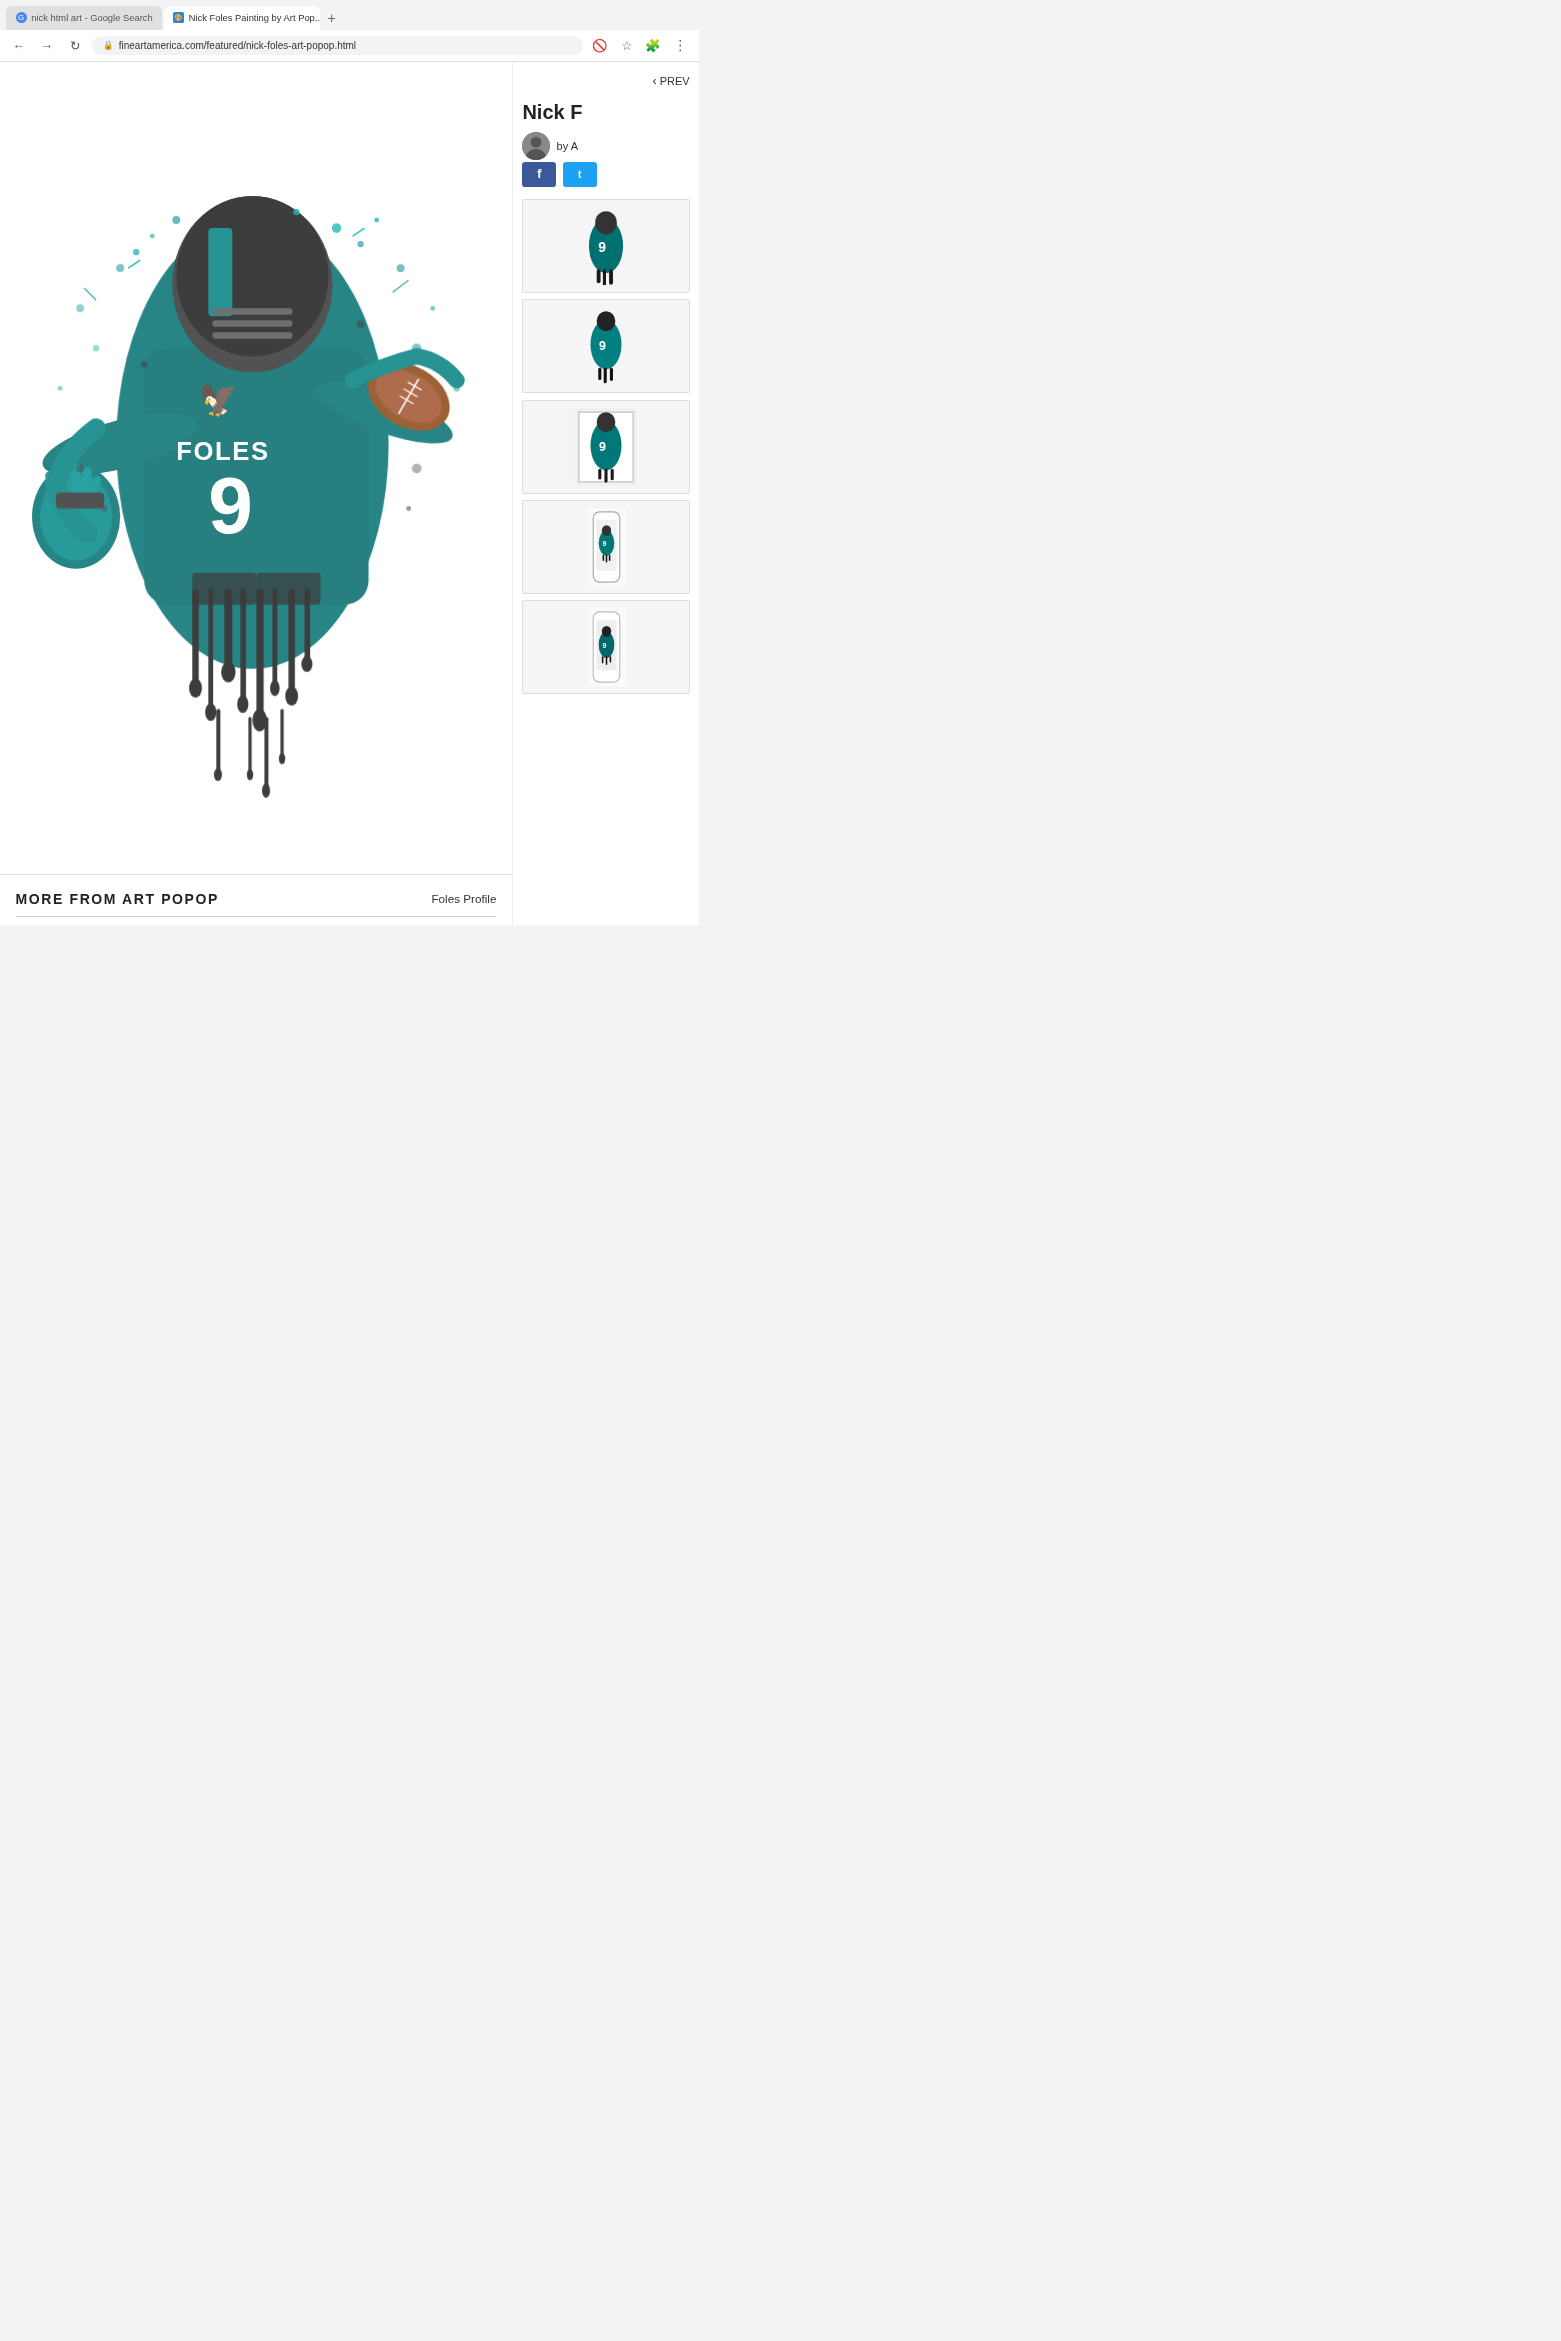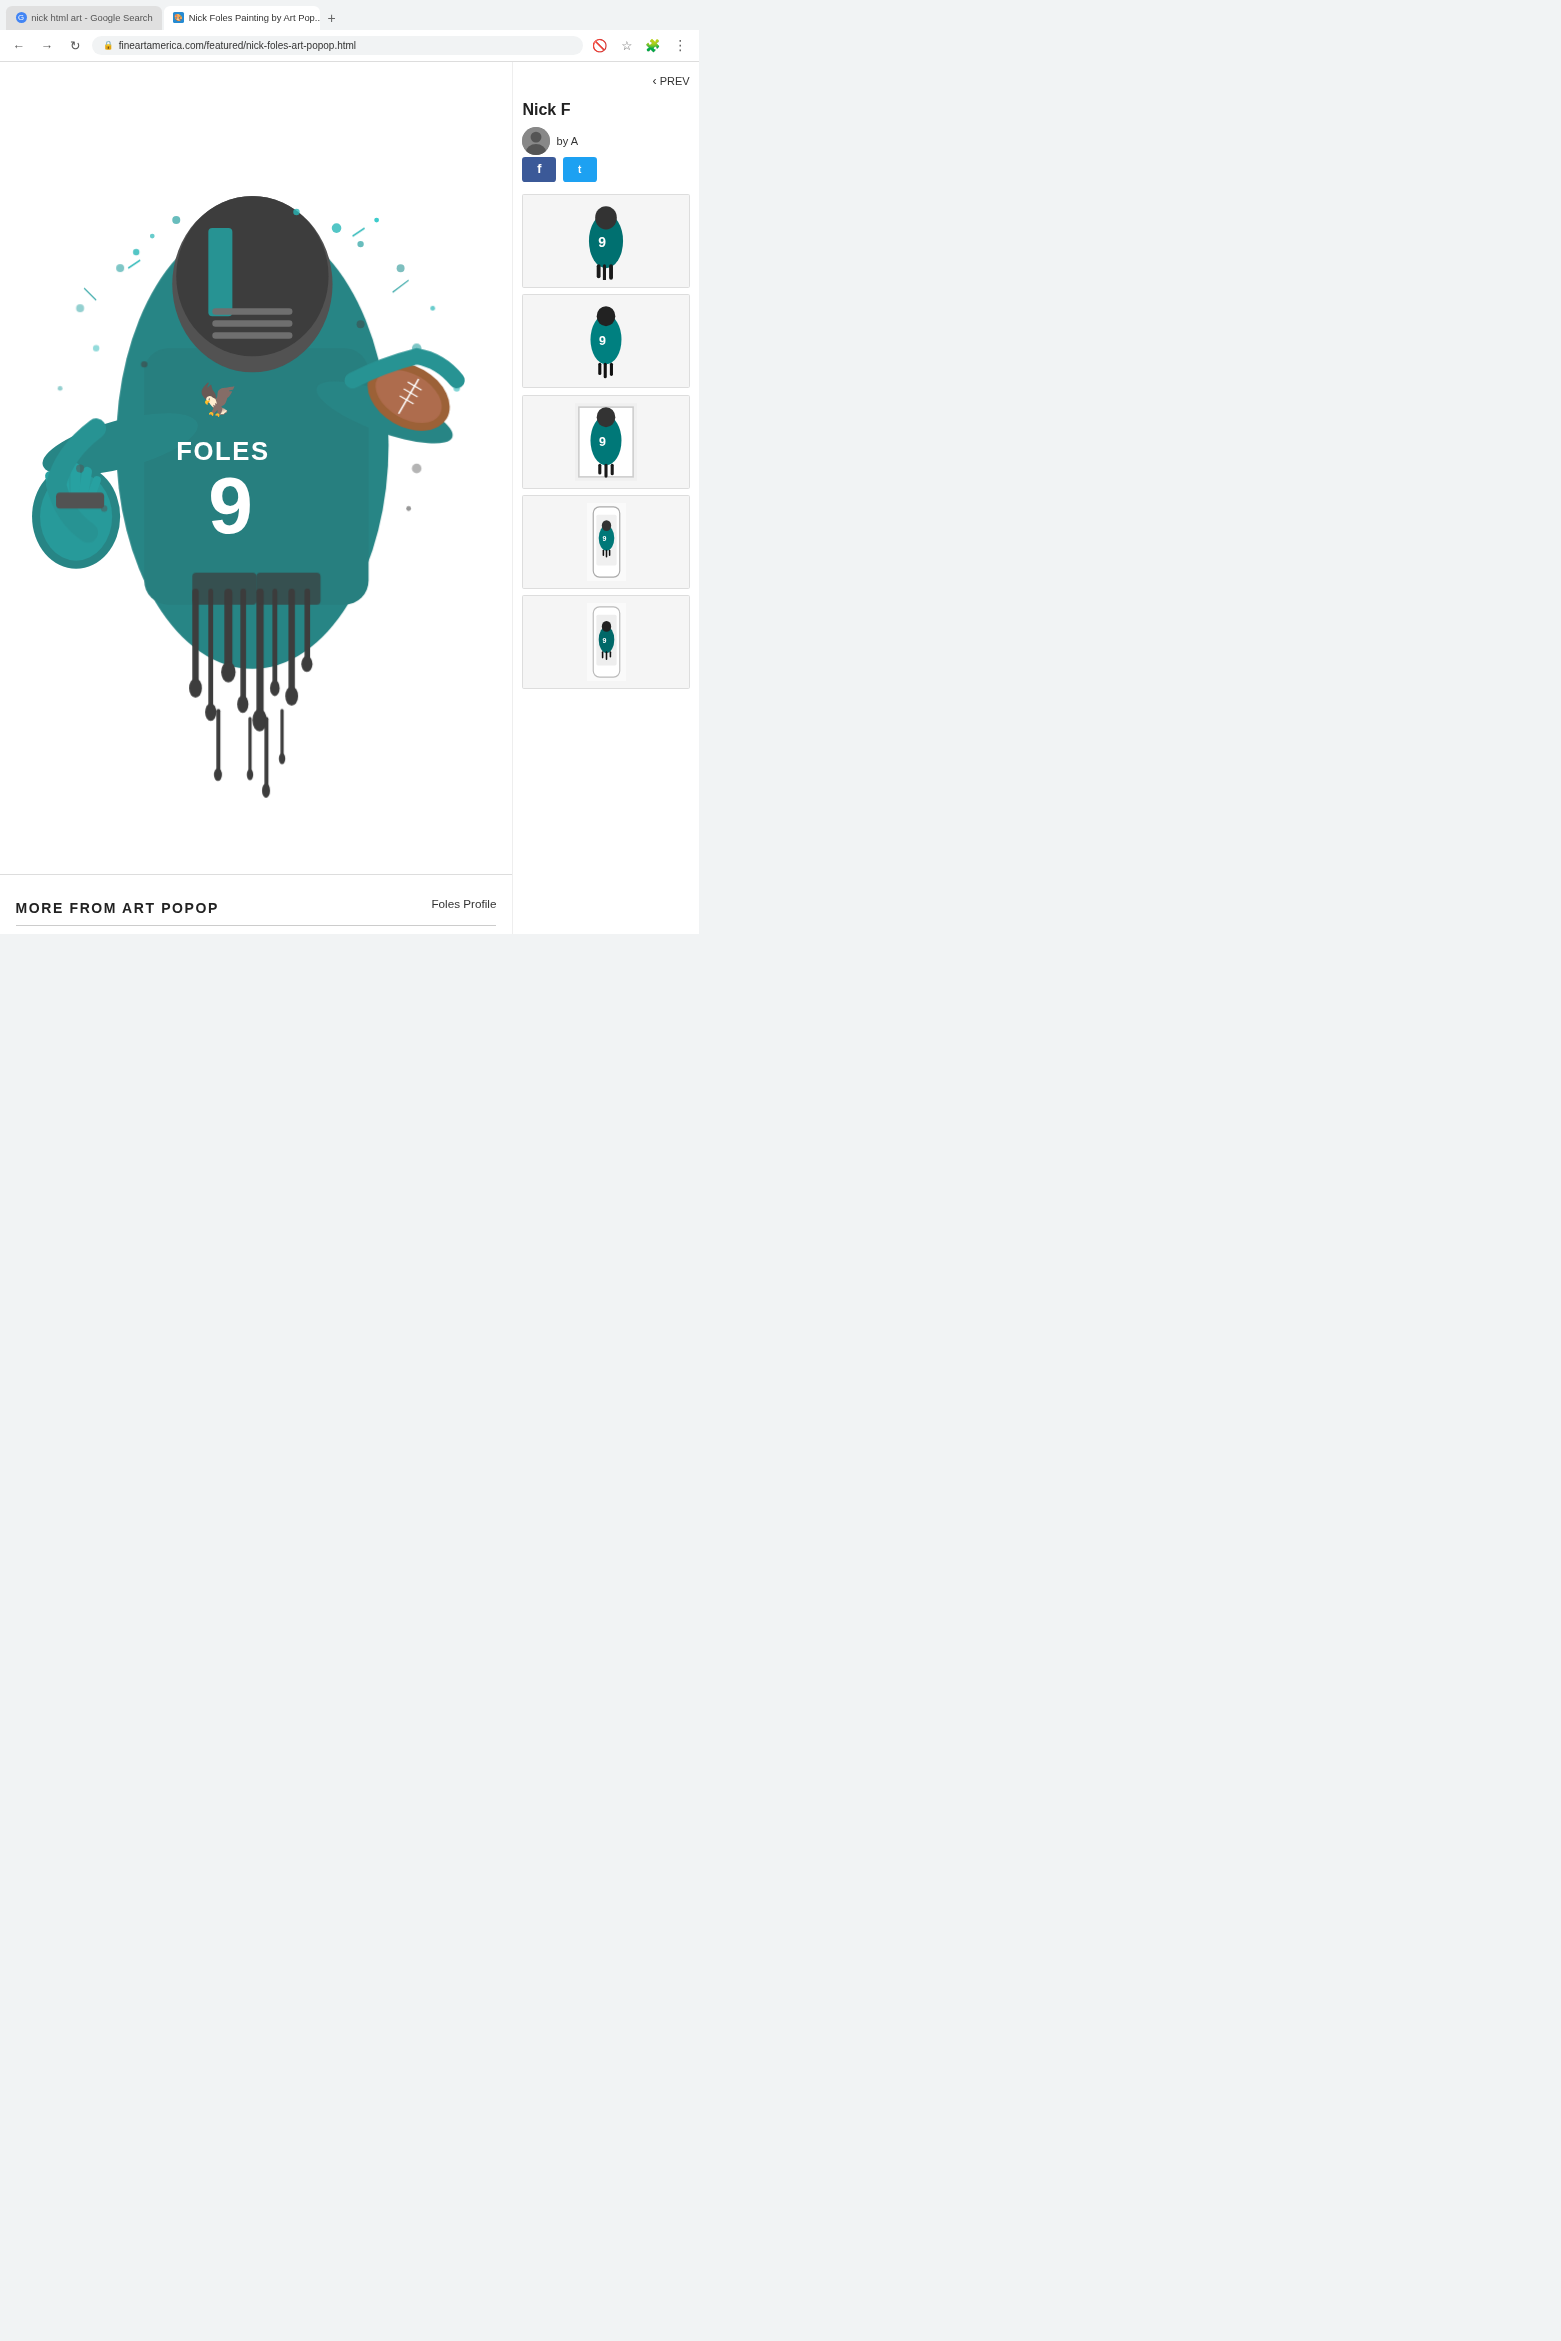--- a/index.html
+++ b/index.html
@@ -165,21 +165,20 @@
     .more-from-header {
       display: flex;
       align-items: center;
       justify-content: space-between;
     }
     .more-from-title {
       font-size: 14px;
       font-weight: bold;
       letter-spacing: 1.6px;
       color: #222;
-      margin-top: 9px;
     }
     .view-profile-link {
       font-size: 11.7px;
       color: #333;
       text-decoration: none;
       cursor: pointer;
     }
     .more-from-divider {
       border: none;
       border-top: 0.8px solid #ccc;
@@ -202,21 +201,21 @@
       margin-bottom: 12.5px;
       font-size: 11px;
       color: #333;
       gap: 3.1px;
     }
     .prev-next-bar .chevron {
       font-size: 12.5px;
     }
 
     .product-title {
-      font-size: 16px;
+      font-size: 20px;
       font-weight: bold;
       color: #222;
       margin-bottom: 7.8px;
       white-space: nowrap;
       overflow: hidden;
       text-overflow: ellipsis;
     }
 
     .artist-row {
       display: flex;

